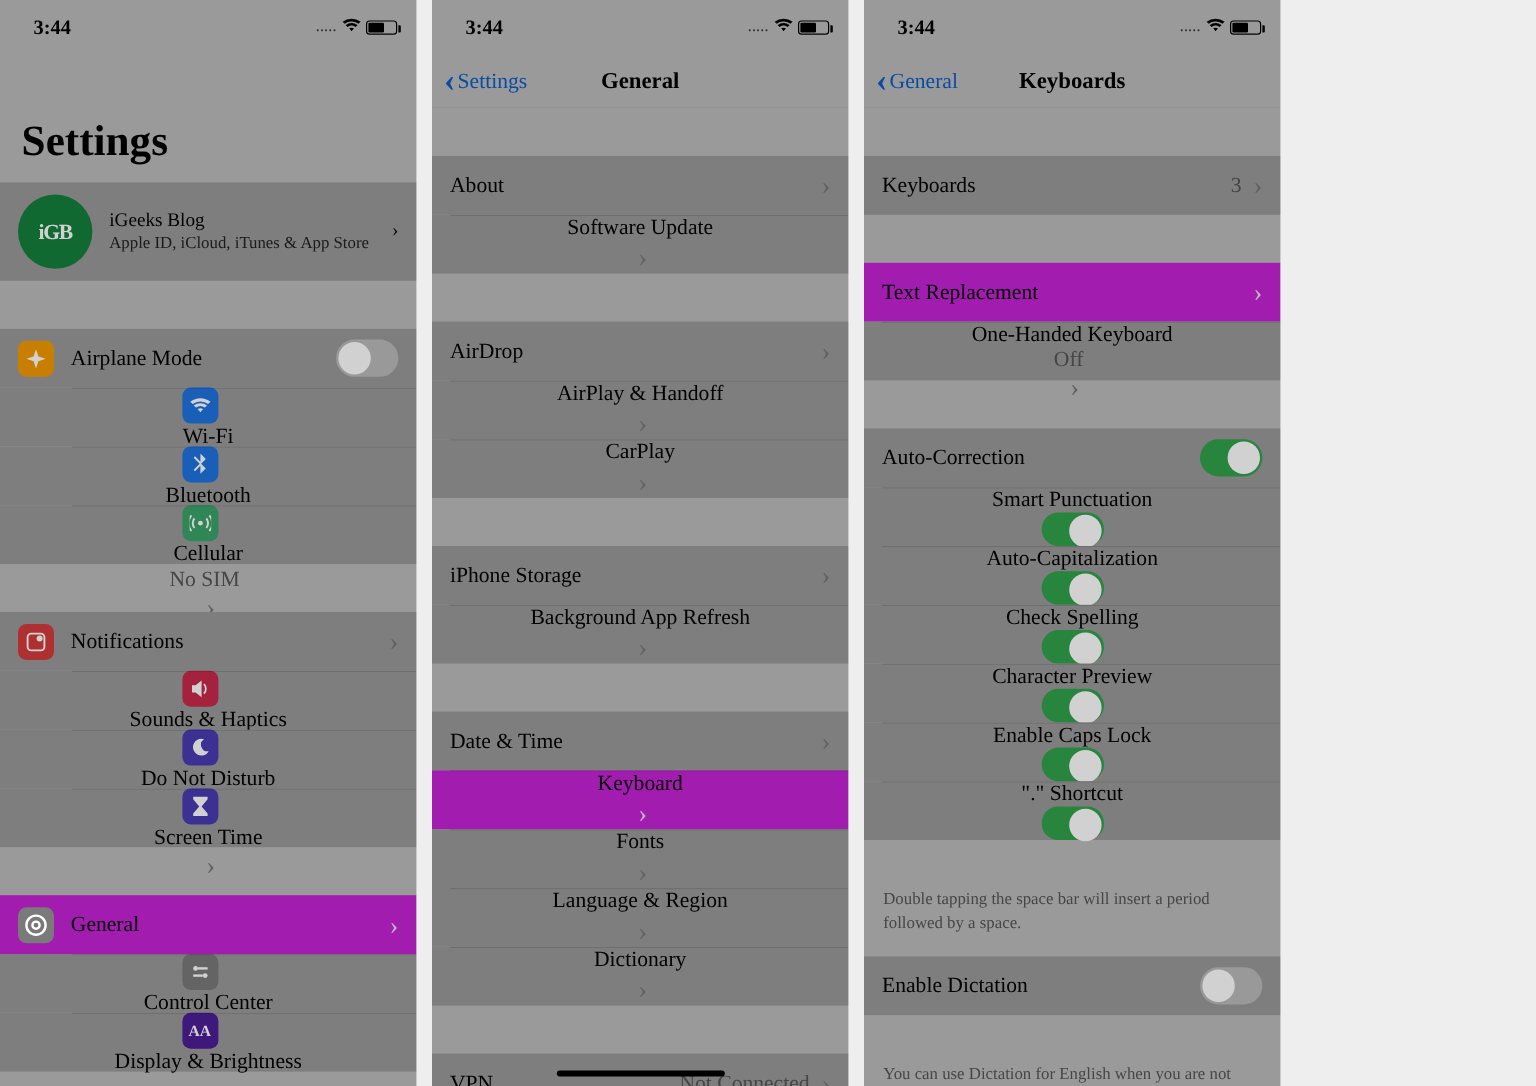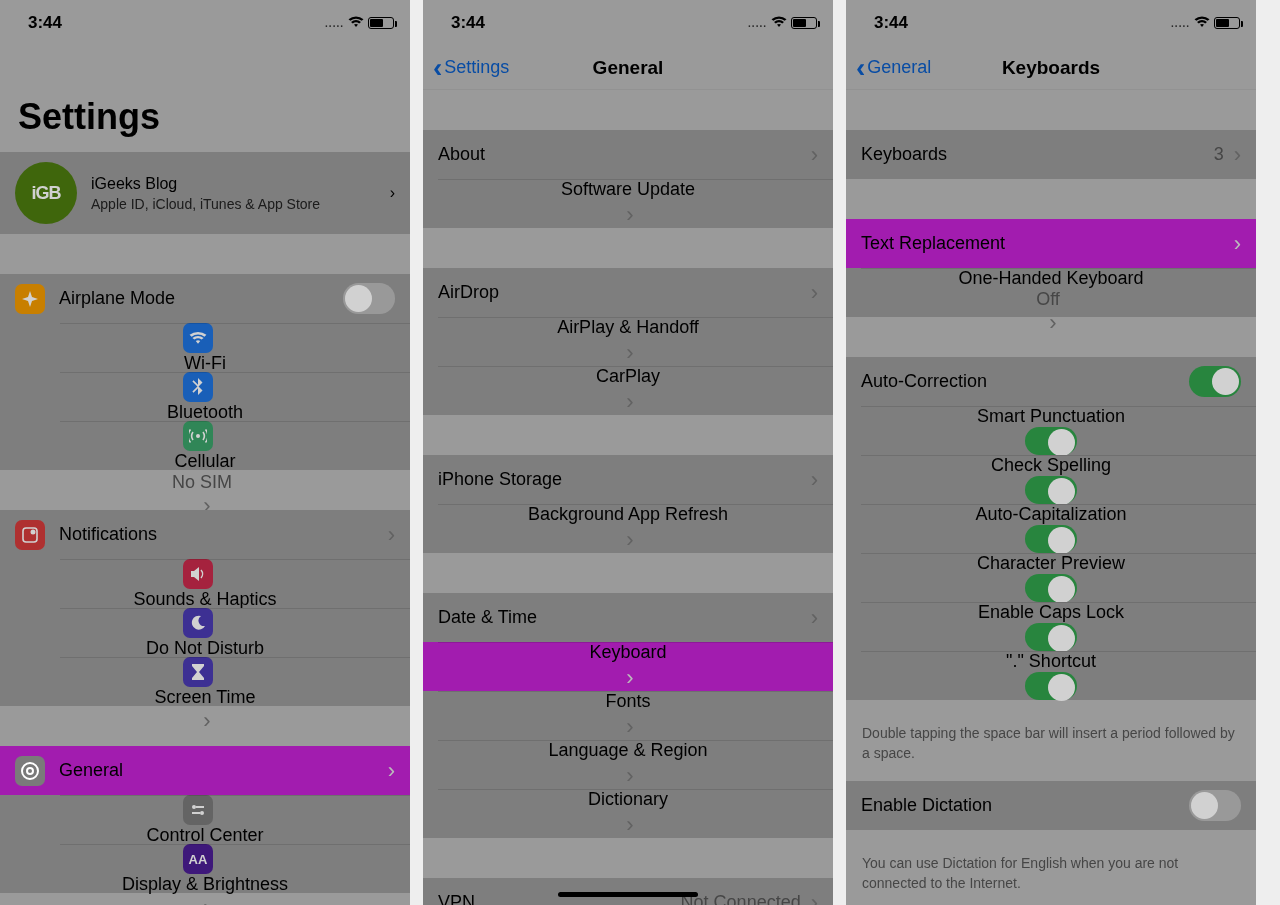--- a/index.html
+++ b/index.html
@@ -6,25 +6,26 @@
   body {
     font-family: -apple-system, "Helvetica Neue", Arial, sans-serif;
     background: #222;
     width: 1280px;
     height: 905px;
     display: flex;
     gap: 13px;
     overflow: hidden;
   }
   .phone {
-    width: 410px;
+    width: 347px;
     height: 905px;
     background: #808080;
     position: relative;
     overflow: hidden;
+    font-family: Liberation Serif, serif;
   }
 
   
   .status-bar {
     height: 46px;
     display: flex;
     align-items: center;
     justify-content: space-between;
     padding: 0 16px 0 28px;
     font-size: 17px;
@@ -94,21 +95,21 @@
   .cell .detail { font-size: 18px; color: #555; margin-right: 6px; }
   .cell .chev-r { color: #777; font-size: 22px; font-weight:300; margin-left: 4px; }
   .cell.highlight .chev-r { color: #bbb; }
 
   
   .profile {
     height: 82px; background:#999; display:flex; align-items:center;
     padding: 0 15px; position: relative;
   }
   .avatar {
-    width: 62px; height: 62px; border-radius: 50%; background:#4d7c0f;
+    width: 62px; height: 62px; border-radius: 50%; background:#15803d;
     display:flex; align-items:center; justify-content:center;
     color:#fff; font-weight:800; font-size:18px; margin-right:14px;
     letter-spacing:-1px;
   }
   .profile .texts { flex:1; display:flex; flex-direction:column; }
   .profile .name { font-size: 16px; color:#000; }
   .profile .sub { font-size: 14px; color:#222; margin-top:3px; }
 
   
   .icn {
@@ -126,21 +127,21 @@
   .toggle.on  { background: #31a24c; }
   .toggle .knob {
     position:absolute; top:2px; width:27px; height:27px; border-radius:50%;
     background:#fff;
   }
   .toggle.off .knob { left: 2px; }
   .toggle.on  .knob { right: 2px; }
 
   
   .foot {
-    font-size: 14px; color: #555; padding: 24px 16px 18px; line-height: 1.4;
+    font-size: 14px; color: #555; padding: 8px 16px 18px; line-height: 1.4; margin-top: 32px;
   }
   .link { color: #0a5dc8; font-size: 14px; padding: 0 16px; }
   
   .redact {
     background:#000; border-radius:3px; display:inline-block;
   }
 
   
   .home-ind {
     position:absolute; bottom:8px; left:0; right:0; display:flex; justify-content:center;
@@ -494,28 +495,28 @@
         </span>
       </div>
       <div class="cell">
         <span class="label">Smart Punctuation</span>
         <span class="flex"></span>
         <span class="toggle on">
           <span class="knob"></span>
         </span>
       </div>
       <div class="cell">
+        <span class="label">Auto-Capitalization</span>
+        <span class="flex"></span>
+        <span class="toggle on">
+          <span class="knob"></span>
+        </span>
+      </div>
+      <div class="cell">
         <span class="label">Check Spelling</span>
-        <span class="flex"></span>
-        <span class="toggle on">
-          <span class="knob"></span>
-        </span>
-      </div>
-      <div class="cell">
-        <span class="label">Auto-Capitalization</span>
         <span class="flex"></span>
         <span class="toggle on">
           <span class="knob"></span>
         </span>
       </div>
       <div class="cell">
         <span class="label">Character Preview</span>
         <span class="flex"></span>
         <span class="toggle on">
           <span class="knob"></span>

